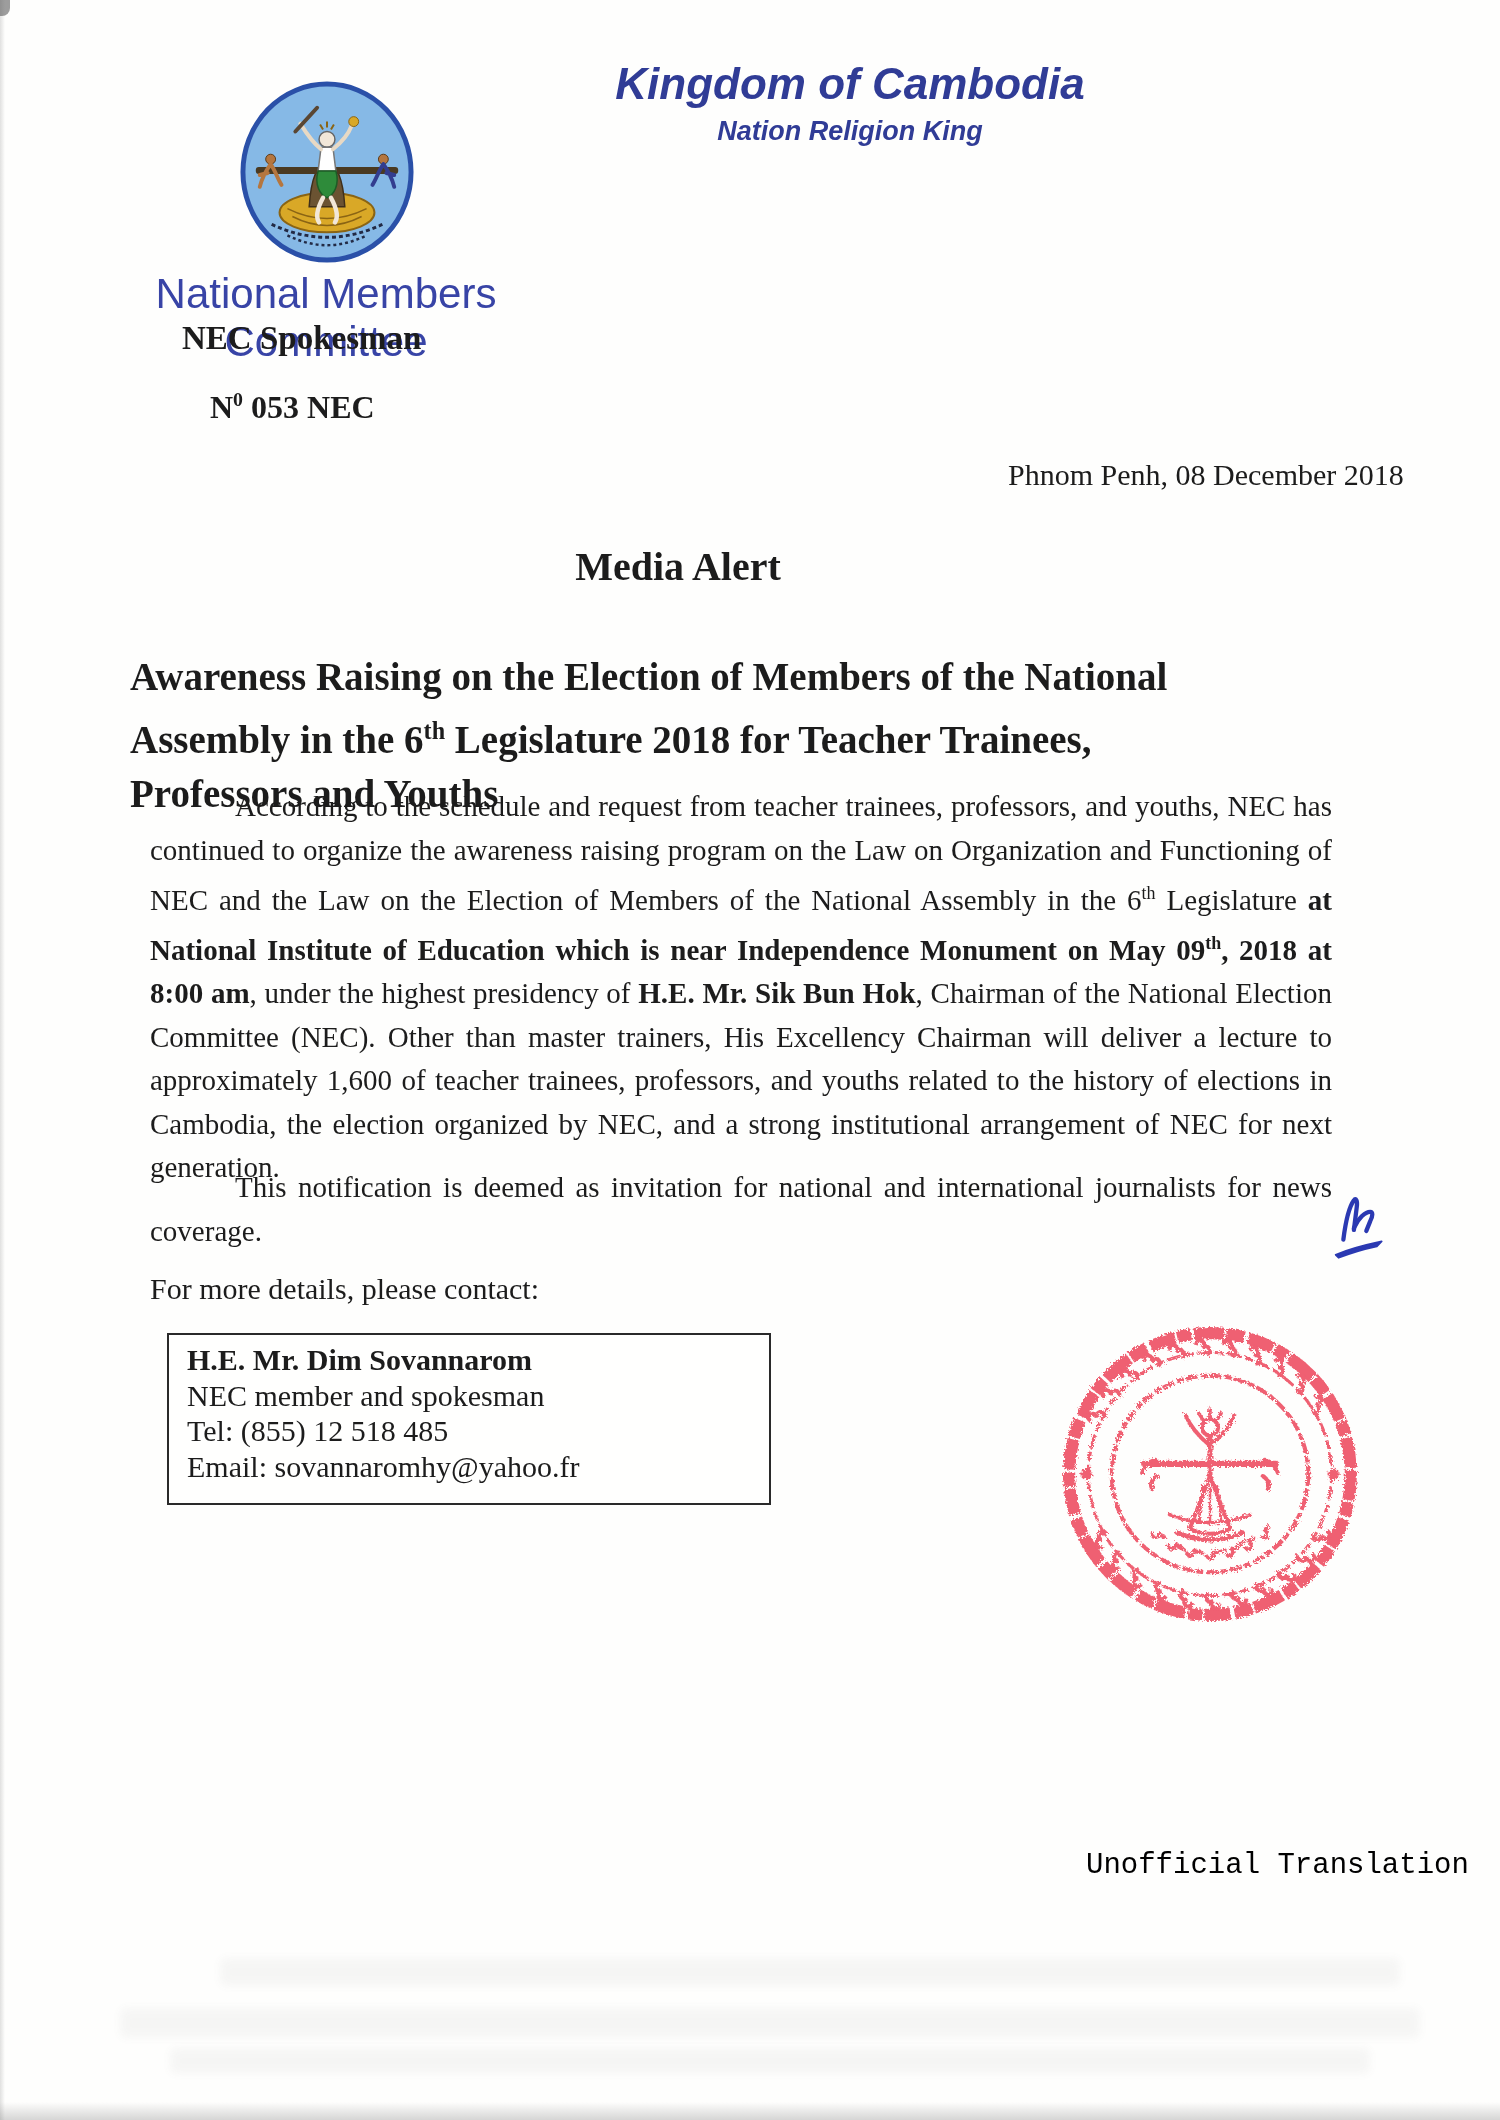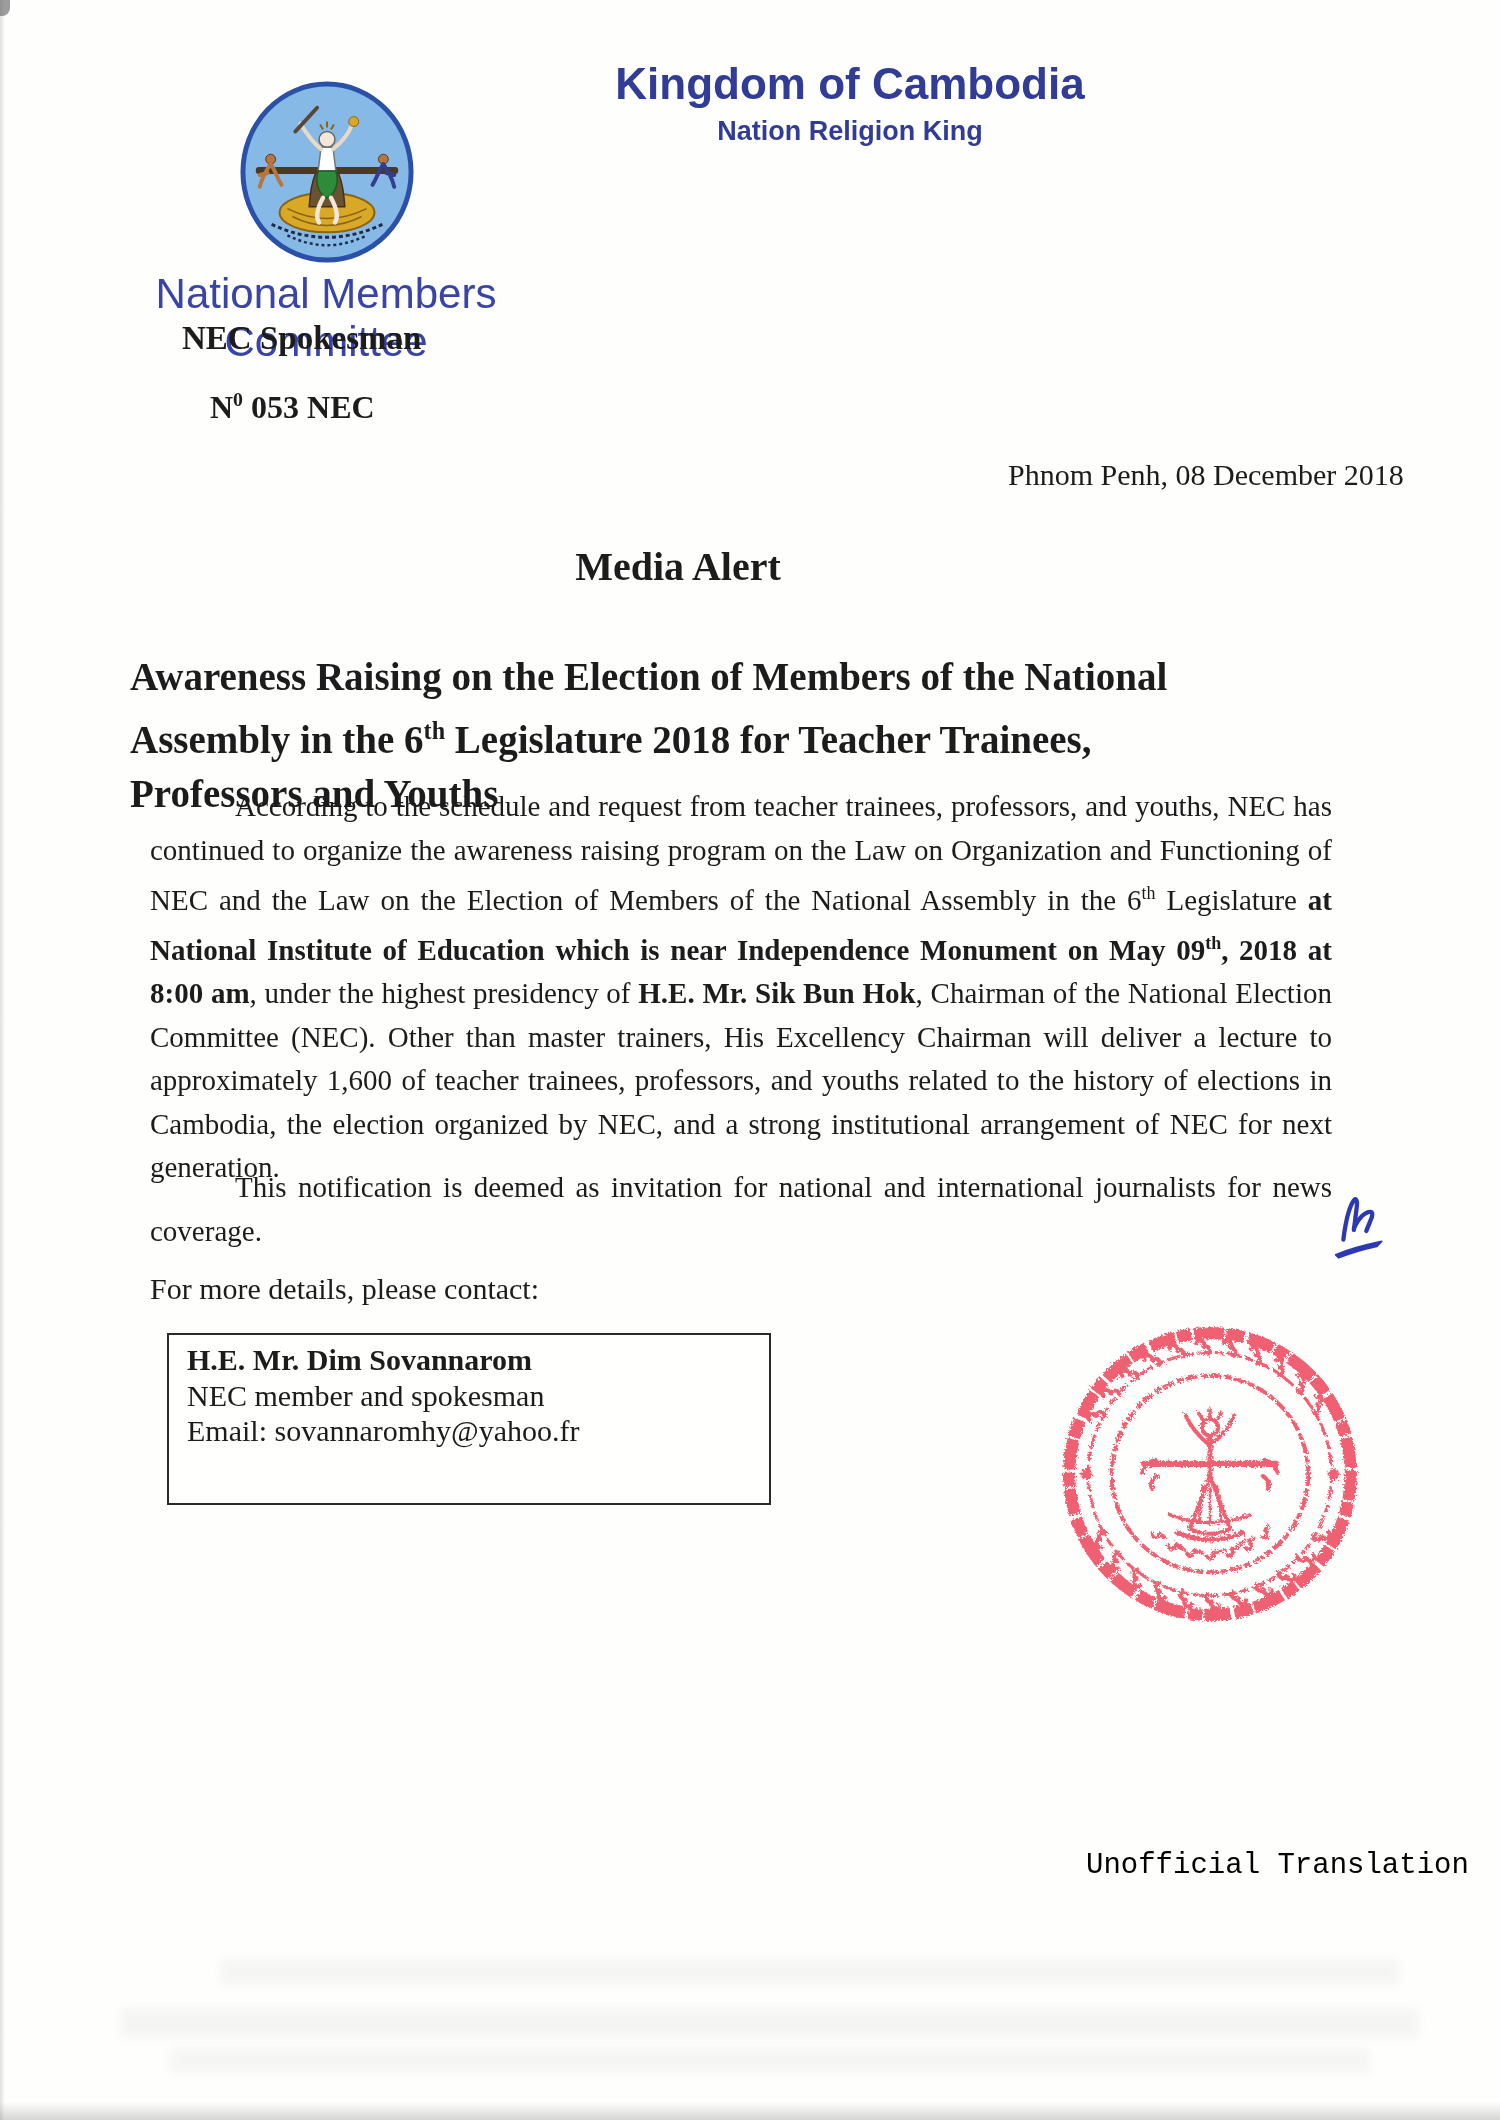--- a/index.html
+++ b/index.html
@@ -12,21 +12,21 @@
   .edge-left{position:absolute;left:0;top:0;width:5px;height:100%;
     background:linear-gradient(to right,rgba(90,90,90,.18),rgba(0,0,0,0));}
   .edge-bottom{position:absolute;left:0;bottom:0;width:100%;height:18px;
     background:linear-gradient(to top,rgba(120,120,120,.30),rgba(0,0,0,0));}
   .corner-mark{position:absolute;left:0;top:0;width:10px;height:16px;
     background:rgba(40,40,40,.45);border-bottom-right-radius:8px;}
   .bleed{position:absolute;background:#666;opacity:.05;filter:blur(4px);border-radius:6px;}
   
   .emblem{position:absolute;left:238px;top:80px;width:178px;height:188px;}
   .kingdom-block{position:absolute;left:590px;top:60px;width:520px;text-align:center;
-    font-family:"Liberation Sans","DejaVu Sans",sans-serif;color:var(--header-blue,#303c96);}
+    font-family:"Liberation Sans","DejaVu Sans",sans-serif;color:var(--header-blue,#303c96);font-style:italic;}
   .kingdom{font-size:44px;font-weight:bold;letter-spacing:0;line-height:1.1;}
   .motto{font-size:27px;font-weight:bold;margin-top:8px;}
   .committee{position:absolute;left:71px;top:270px;width:510px;text-align:center;
     font-family:"Liberation Sans","DejaVu Sans",sans-serif;
     font-size:42px;color:var(--committee-blue,#3844a6);}
   .spokesman{position:absolute;left:182px;top:320px;font-size:33px;font-weight:bold;}
   .ref-number{position:absolute;left:210px;top:388px;font-size:32px;font-weight:bold;}
   .ref-number sup{font-size:.62em;}
   .date-line{position:absolute;left:1008px;top:458px;font-size:30px;}
   
@@ -115,20 +115,21 @@
 
   <p class="para p1"><span>According to the schedule and request from teacher trainees, professors, and youths, NEC has continued to organize the awareness raising program on the Law on Organization and Functioning of NEC and the Law on the Election of Members of the National Assembly in the 6</span><sup>th</sup><span> Legislature </span><span class="b">at National Institute of Education which is near Independence Monument on May 09</span><sup class="b">th</sup><span class="b">, 2018 at 8:00 am</span><span>, under the highest presidency of </span><span class="b">H.E. Mr. Sik Bun Hok</span><span>, Chairman of the National Election Committee (NEC). Other than master trainers, His Excellency Chairman will deliver a lecture to approximately 1,600 of teacher trainees, professors, and youths related to the history of elections in Cambodia, the election organized by NEC, and a strong institutional arrangement of NEC for next generation.</span></p>
 
   <p class="para p2">This notification is deemed as invitation for national and international journalists for news coverage.</p>
 
   <div class="contact-intro">For more details, please contact:</div>
 
   <div class="contact-box">
     <div class="contact-name">H.E. Mr. Dim Sovannarom</div>
     <div>NEC member and spokesman</div>
+    <div>Tel: (855) 12 518 485</div>
     <div>Email: sovannaromhy@yahoo.fr</div>
   </div>
 
   <svg class="initial" viewBox="0 0 90 90" aria-hidden="true">
     <g stroke="var(--ink-blue,#2b39b2)" fill="none" stroke-linecap="round" stroke-linejoin="round">
       <path d="M14,56 C16,40 20,22 25,15 C27,12 29,15 28,22 L25,46" stroke-width="4.5"></path>
       <path d="M25,44 C30,33 37,27 42,27 C45,27 45,31 42,37 L38,47" stroke-width="4.5"></path>
       <path d="M6,72 C22,65 40,61 54,58 L49,63 C35,66 19,71 9,75 Z" fill="var(--ink-blue,#2b39b2)" stroke-width="2"></path>
     </g>
   </svg>

